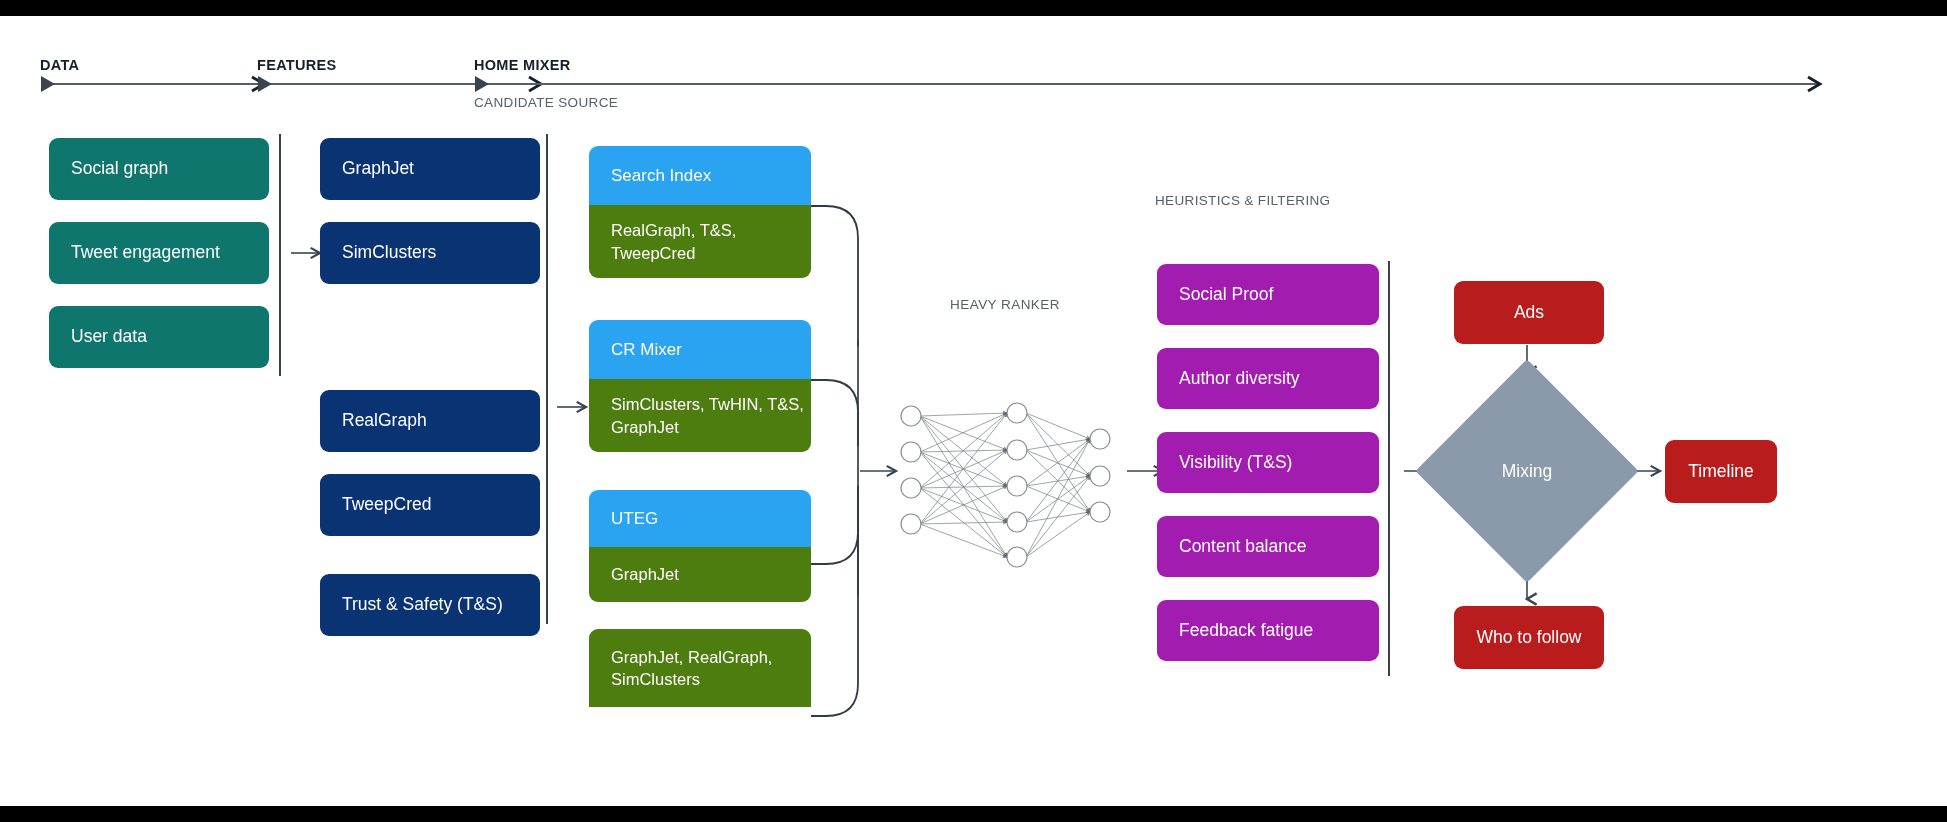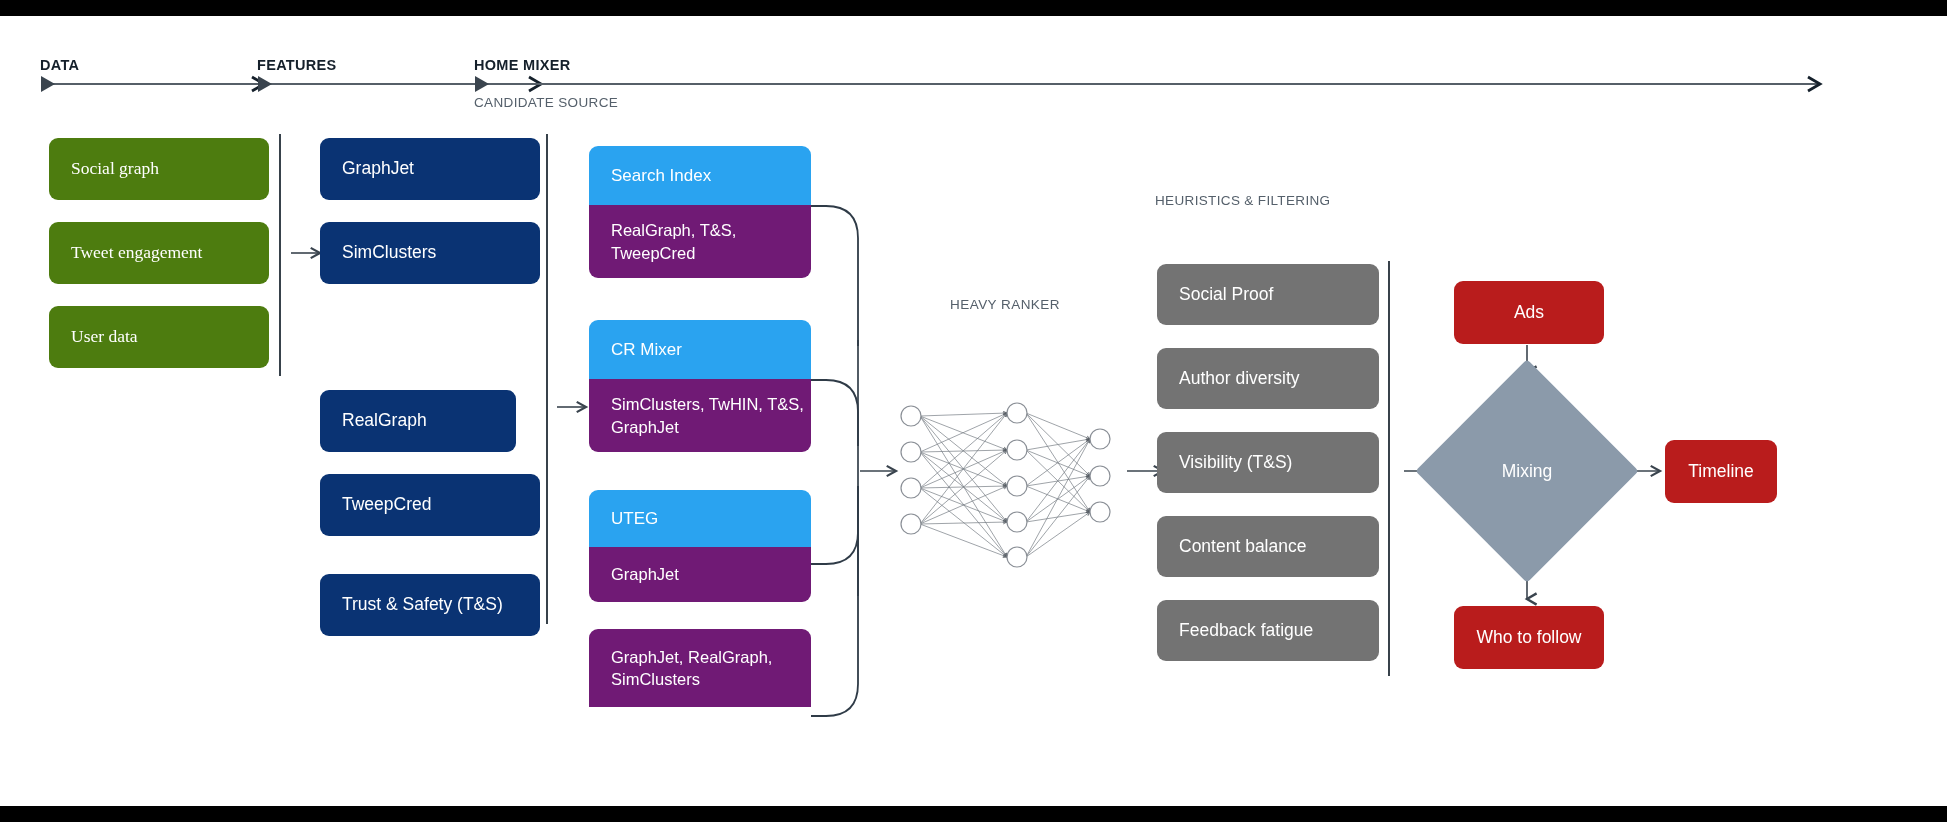--- a/index.html
+++ b/index.html
@@ -33,33 +33,33 @@
 
   
   .box{
     border-radius:9px;
     display:flex;align-items:center;
     color:#ffffff;
     font-size:17.5px;
     padding-left:22px;
     line-height:1.25;
   }
-  .box.data{background:#4d7c0f;font-family:Liberation Serif, serif;}
+  .box.data{background:#0f766e;}
   .box.feature{background:#0a3373;}
-  .box.heur{background:#737373;}
+  .box.heur{background:#a21caf;}
   .box.plain{background:#b91c1c;justify-content:center;padding-left:0;}
 
   
   .cs-card{border-radius:9px;overflow:hidden;display:flex;flex-direction:column;}
   .cs-head{
     background:#2aa3f0;color:#fff;font-size:17px;
     display:flex;align-items:center;padding-left:22px;
   }
   .cs-body{
-    background:#701a75;color:#fff;font-size:16.5px;
+    background:#4d7c0f;color:#fff;font-size:16.5px;
     display:flex;align-items:center;padding-left:22px;line-height:1.35;
   }
 
   
   .diamond-wrap{display:flex;align-items:center;justify-content:center;}
   .diamond{
     position:absolute;left:0;top:0;width:100%;height:100%;
     background:#8b9aaa;
     transform:rotate(45deg);
     border-radius:4px;
@@ -203,21 +203,21 @@
   <div class="abs box data" style="left:49px;top:290px;width:220px;height:62px;">
     <span>User data</span>
   </div>
 
   <div class="abs box feature" style="left:320px;top:122px;width:220px;height:62px;">
     <span>GraphJet</span>
   </div>
   <div class="abs box feature" style="left:320px;top:206px;width:220px;height:62px;">
     <span>SimClusters</span>
   </div>
-  <div class="abs box feature" style="left:320px;top:374px;width:196px;height:62px;">
+  <div class="abs box feature" style="left:320px;top:374px;width:220px;height:62px;">
     <span>RealGraph</span>
   </div>
   <div class="abs box feature" style="left:320px;top:458px;width:220px;height:62px;">
     <span>TweepCred</span>
   </div>
   <div class="abs box feature" style="left:320px;top:542px;width:220px;height:62px;margin-top:16px;">
     <span>Trust &amp; Safety (T&amp;S)</span>
   </div>
 
   <div class="abs cs-card" style="left:589px;top:130px;width:222px;height:132px;">

